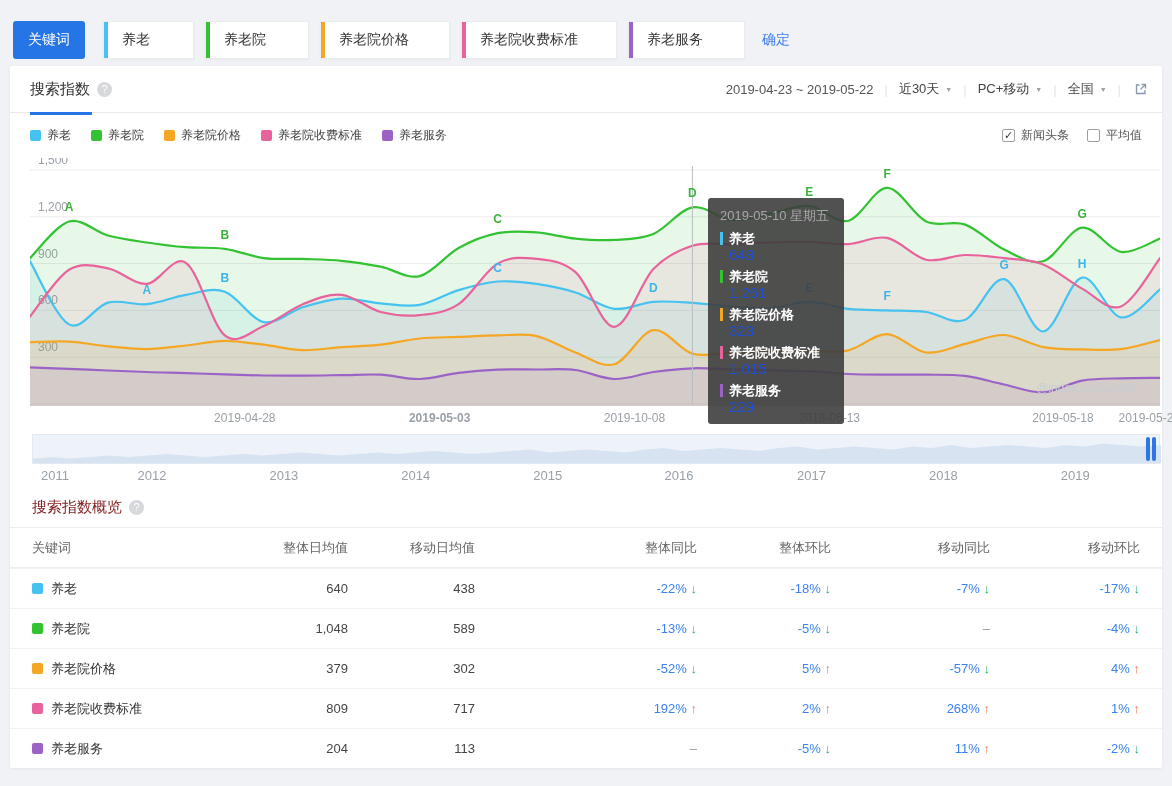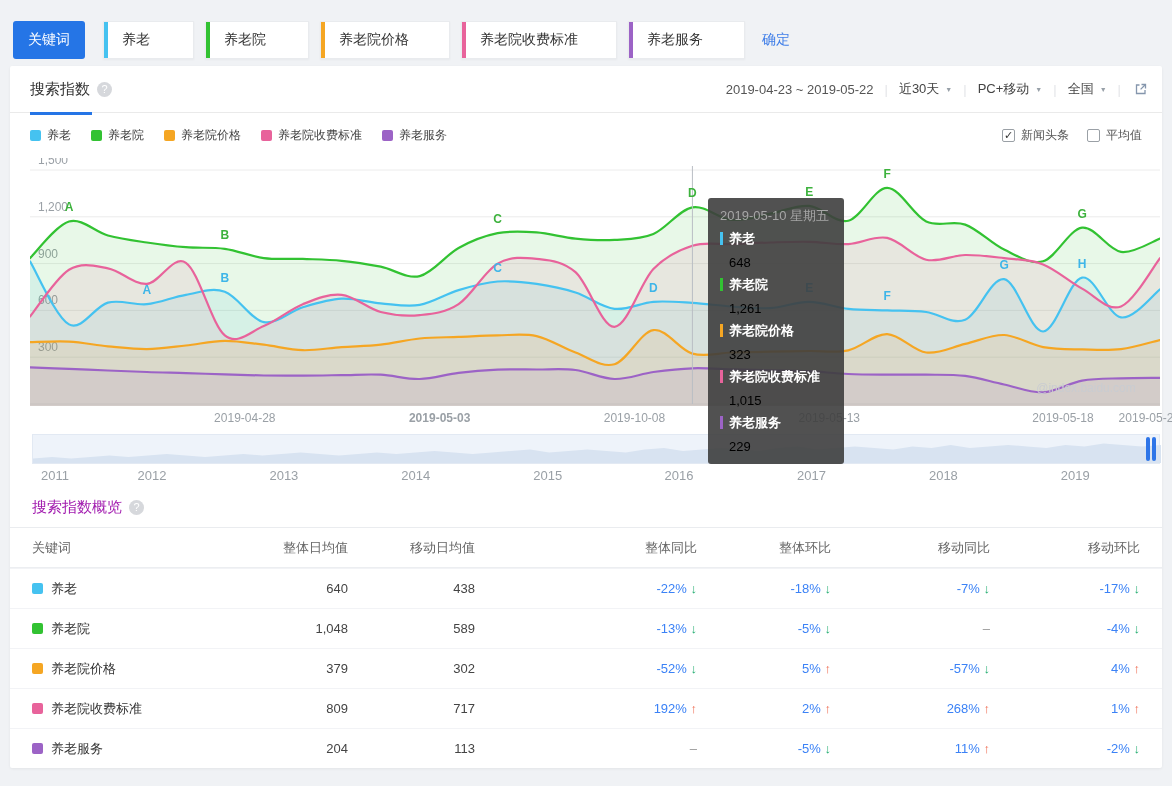--- a/index.html
+++ b/index.html
@@ -45,39 +45,39 @@
 
   
   .plot { position:relative; height:248px; margin:0 2px 0 20px; }
   .plot svg { position:absolute; inset:0; }
   .tooltip { position:absolute; left:678px; top:40px; width:136px; background:rgba(62,62,62,.9);
     border-radius:3px; padding:9px 12px 4px; z-index:6; }
   .tt-title { color:#a6a6a6; font-size:13px; margin-bottom:5px; }
   .tt-name { display:flex; align-items:center; color:#fff; font-size:13px; font-weight:bold;
     line-height:17px; }
   .tt-bar { width:3px; height:13px; margin-right:6px; display:inline-block; }
-  .tt-val { color:#000000; font-size:13px; line-height:16px; margin:8px 0 5px 9px; }
+  .tt-val { color:#1d4ed8; font-size:15px; line-height:16px; margin:0 0 5px 9px; }
   .xlabels { position:relative; height:28px; margin:0 2px 0 20px; font-size:12px; color:#9aa0a6; }
   .xlabels span { position:absolute; top:5px; transform:translateX(-50%); white-space:nowrap; }
   .xlabels span.last { transform:translateX(-100%); }
 
   
   .slider { position:relative; height:30px; margin:0 2px 0 22px; background:#eef3fa;
     border:1px solid #e2e9f3; cursor:pointer; }
   .slider svg { position:absolute; left:0; bottom:0; }
   .handles { position:absolute; right:3px; top:2px; display:flex; gap:2px; cursor:ew-resize; }
   .hbar { width:4px; height:24px; border-radius:2px; background:#2e75e8; display:inline-block; }
   .years { position:relative; height:22px; margin:0 2px 0 22px; font-size:13px; color:#9aa0a6; }
   .years span { position:absolute; top:4px; transform:translateX(-50%); }
   .years span:first-child { transform:none; }
 
   
   .ov-head { height:41px; display:flex; align-items:center; padding:0 22px; margin-top:1px;
     border-bottom:1px solid #eaecef; }
-  .ov-title { font-size:15px; color:#a21caf; }
+  .ov-title { font-size:15px; color:#7f1d1d; }
   .trow { display:grid; grid-template-columns:210px 106px 127px 222px 134px 159px 150px;
     align-items:center; height:40px; padding:0 22px; font-size:13px; }
   .trow.head { color:#666; border-bottom:1px solid #eceef1; }
   .trow .num, .trow .chg, .trow.head .c { text-align:right; color:#444; }
   .trow.head .c { color:#666; }
   .trow + .trow:not(.head) { border-top:1px solid #f2f3f6; }
   .kcell { display:flex; align-items:center; gap:8px; color:#333; }
   .chg-val { color:#3b82f6; }
   .arrow { font-weight:bold; font-size:13px; }
   .arrow.up { color:#ee6a4f; }

